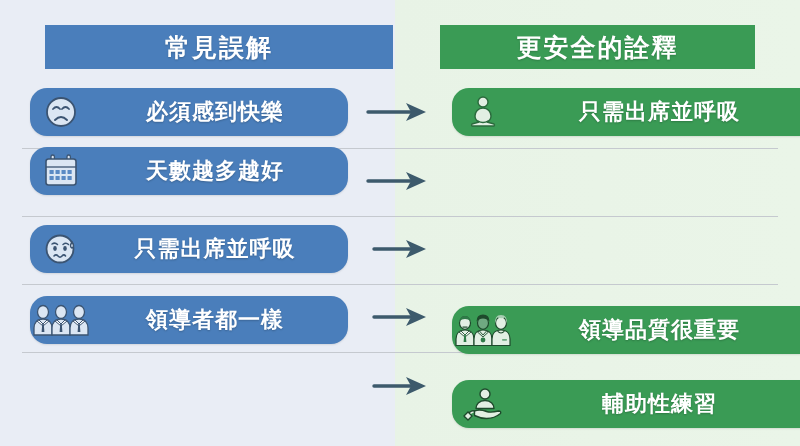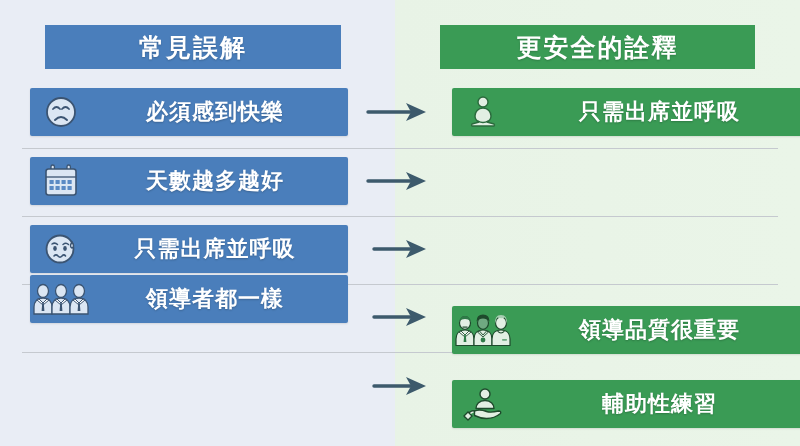--- a/index.html
+++ b/index.html
@@ -17,29 +17,29 @@
   .col-left{left:0;width:395px;}
   .col-right{left:395px;width:405px;}
 
   
   .header-bar{
     position:absolute;height:44px;
     display:flex;align-items:center;justify-content:center;
     color:#ffffff;font-weight:bold;font-size:25px;letter-spacing:2px;
     text-shadow:0 1px 2px rgba(0,0,0,0.20);
   }
-  .header-left{left:45px;top:25px;width:296px;background:#4a7ebb;}
+  .header-left{left:45px;top:25px;width:348px;background:#4a7ebb;}
   .header-right{left:440px;top:25px;width:315px;background:#3a9b55;}
 
   
   .divider{position:absolute;left:22px;width:756px;height:1px;background:#c5c9cf;}
 
   
   .pill{
-    position:absolute;height:48px;border-radius:2px;
+    position:absolute;height:48px;border-radius:17px;
     display:flex;align-items:center;
     box-shadow:0 1px 2px rgba(0,0,0,0.10);
   }
   .pill-left{left:30px;width:318px;background:#4a7ebb;}
   .pill-right{left:452px;width:363px;background:#3a9b55;}
 
   .pill-icon{
     width:62px;flex:0 0 62px;height:48px;
     display:flex;align-items:center;justify-content:center;
   }
@@ -96,21 +96,21 @@
     <span class="pill-icon">
       <svg width="36" height="36" viewBox="0 0 36 36">
         <circle cx="18" cy="8" r="5" fill="#e2efe3" stroke="#2a6a3c" stroke-width="1.4"></circle>
         <path d="M18 14 c-5 0 -8 4 -8 8 c0 3 2 5 4 6 l-7 2 q-1 1 0 2 h22 q1 -1 0 -2 l-7 -2 c2 -1 4 -3 4 -6 c0 -4 -3 -8 -8 -8 z" fill="#e2efe3" stroke="#2a6a3c" stroke-width="1.4" stroke-linejoin="round"></path>
         <path d="M13 27 q5 3 10 0" fill="none" stroke="#2a6a3c" stroke-width="1.3"></path>
       </svg>
     </span>
     <span class="pill-label">只需出席並呼吸</span>
   </div>
 
-  <div class="pill pill-left" style="top:157px">
+  <div class="pill pill-left" style="top:147px">
     <span class="pill-icon">
       <svg width="38" height="36" viewBox="0 0 38 36">
         <rect x="9" y="2" width="3.4" height="7" rx="1.7" fill="#dbe6f3" stroke="#3b5472" stroke-width="1.3"></rect>
         <rect x="25" y="2" width="3.4" height="7" rx="1.7" fill="#dbe6f3" stroke="#3b5472" stroke-width="1.3"></rect>
         <rect x="4" y="6" width="30" height="26" rx="2.5" fill="#dbe6f3" stroke="#3b5472" stroke-width="1.6"></rect>
         <line x1="4" y1="14" x2="34" y2="14" stroke="#3b5472" stroke-width="1.3"></line>
         <g fill="#5b8ac4">
           <rect x="7.5" y="17" width="4.2" height="4" rx="0.6"></rect>
           <rect x="13.5" y="17" width="4.2" height="4" rx="0.6"></rect>
           <rect x="19.5" y="17" width="4.2" height="4" rx="0.6"></rect>
@@ -145,21 +145,21 @@
     </span>
     <span class="pill-label">只需出席並呼吸</span>
   </div>
   <div class="arrow" style="top:236px">
     <svg width="64" height="26" viewBox="0 0 64 26">
       <line x1="8" y1="13" x2="44" y2="13" stroke="#3d5a6c" stroke-width="3.4" stroke-linecap="round"></line>
       <path d="M40 4 L60 13 L40 22 L45 13 Z" fill="#3d5a6c"></path>
     </svg>
   </div>
 
-  <div class="pill pill-left" style="top:275px">
+  <div class="pill pill-left" style="top:296px">
     <span class="pill-icon">
       <svg width="56" height="36" viewBox="0 0 56 36">
         <g fill="#dbe6f3" stroke="#3b5472" stroke-width="1.3">
           <ellipse cx="10" cy="10" rx="5.5" ry="6.5"></ellipse>
           <path d="M10 17 c-6 0 -9 4 -9 9 v7 h18 v-7 c0 -5 -3 -9 -9 -9 z"></path>
           <ellipse cx="28" cy="10" rx="5.5" ry="6.5"></ellipse>
           <path d="M28 17 c-6 0 -9 4 -9 9 v7 h18 v-7 c0 -5 -3 -9 -9 -9 z"></path>
           <ellipse cx="46" cy="10" rx="5.5" ry="6.5"></ellipse>
           <path d="M46 17 c-6 0 -9 4 -9 9 v7 h18 v-7 c0 -5 -3 -9 -9 -9 z"></path>
         </g>

